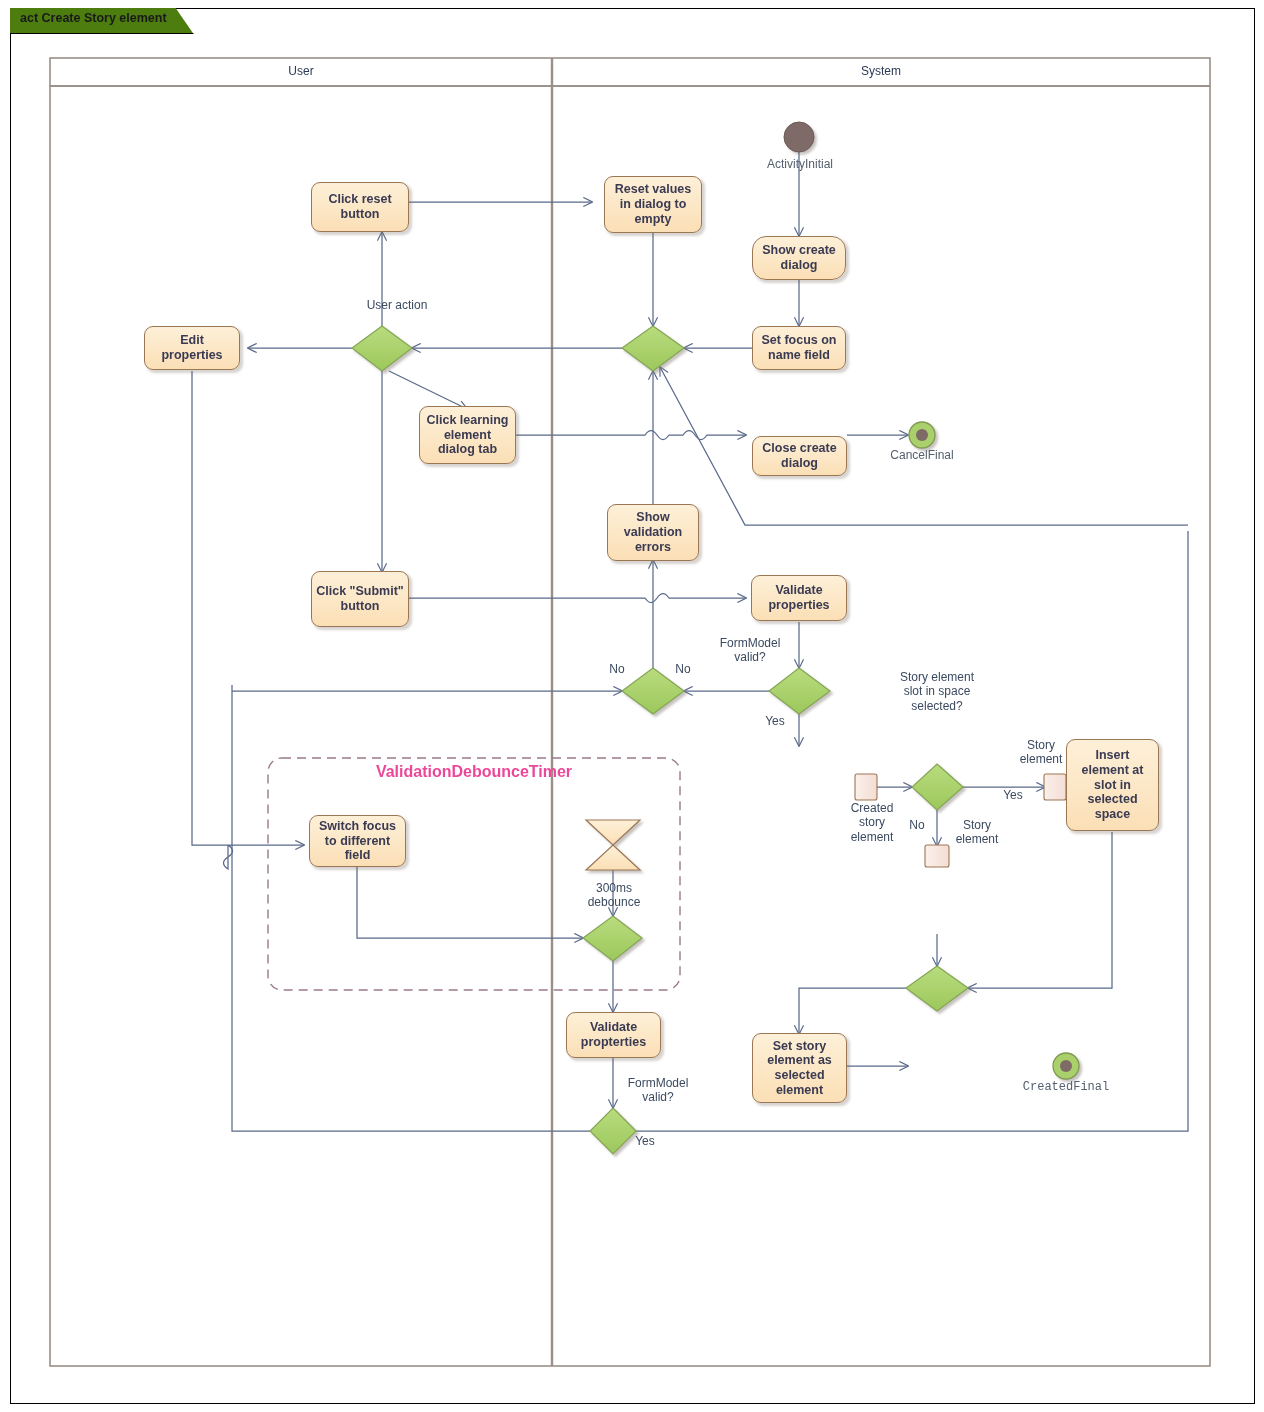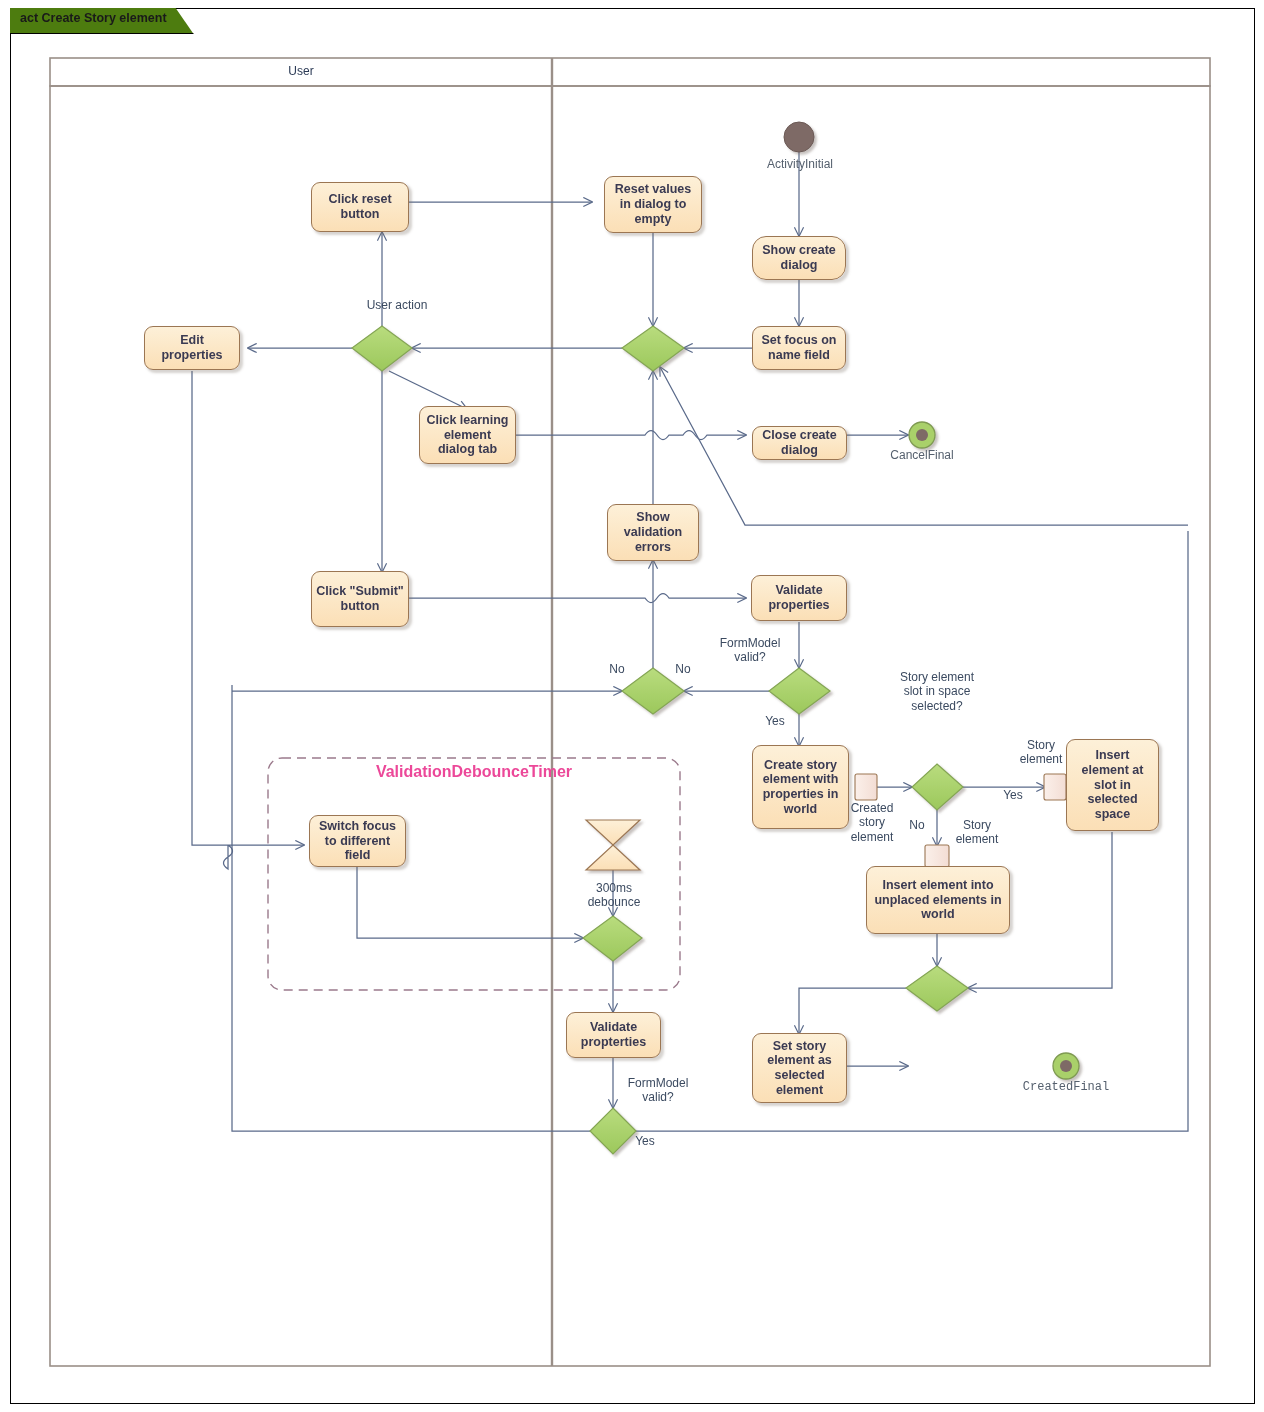--- a/index.html
+++ b/index.html
@@ -164,46 +164,45 @@
     <g fill="url(#pinGrad)" stroke="#9b7653" stroke-width="1.1">
       <rect x="855" y="774" width="22" height="26" rx="2"></rect>
       <rect x="1044" y="774" width="22" height="26" rx="2"></rect>
       <rect x="925" y="845" width="24" height="22" rx="2"></rect>
     </g>
 
     <rect x="268" y="758" width="412" height="232" rx="14" fill="none" stroke="#9b7a8c" stroke-width="1.4" stroke-dasharray="9 6"></rect>
   </svg>
 
   <div class="lane-title" style="left:50px;top:64px;width:502px;">User</div>
+  <div class="lane-title" style="left:552px;top:64px;width:658px;">System</div>
 
   <div class="node" style="left:752px;top:236px;width:94px;height:44px;border-radius:14px;">Show create dialog</div>
 
   <div class="node" style="left:752px;top:326px;width:94px;height:44px;">Set focus on name field</div>
 
   <div class="node" style="left:604px;top:176px;width:98px;height:57px;">Reset values in dialog to empty</div>
 
   <div class="node" style="left:311px;top:182px;width:98px;height:50px;">Click reset button</div>
 
   <div class="node" style="left:144px;top:326px;width:96px;height:44px;">Edit properties</div>
 
   <div class="node" style="left:419px;top:406px;width:97px;height:58px;">Click learning element dialog tab</div>
 
-  <div class="node" style="left:752px;top:426px;width:95px;height:34px;">Close create dialog</div>
+  <div class="node" style="left:752px;top:436px;width:95px;height:40px;">Close create dialog</div>
 
   <div class="node" style="left:607px;top:504px;width:92px;height:57px;">Show validation errors</div>
 
   <div class="node" style="left:311px;top:571px;width:98px;height:56px;">Click "Submit" button</div>
 
   <div class="node" style="left:751px;top:575px;width:96px;height:46px;">Validate properties</div>
 
-  <div class="node" style="left:752px;top:745px;width:97px;height:84px;">Create story element with properties in world</div>
 
   <div class="node" style="left:1066px;top:739px;width:93px;height:92px;">Insert element at slot in selected space</div>
 
-  <div class="node" style="left:866px;top:866px;width:144px;height:68px;">Insert element into unplaced elements in world</div>
 
   <div class="node" style="left:752px;top:1033px;width:95px;height:70px;">Set story element as selected element</div>
 
   <div class="node" style="left:309px;top:815px;width:97px;height:52px;">Switch focus to different field</div>
 
   <div class="node" style="left:566px;top:1012px;width:95px;height:46px;">Validate propterties</div>
 
   <div class="nodename" style="left:700px;top:157px;width:200px;">ActivityInitial</div>
   <div class="nodename" style="left:822px;top:448px;width:200px;">CancelFinal</div>
   <div class="nodename" style="left:966px;top:1080px;width:200px;font-family:Liberation Mono, monospace;">CreatedFinal</div>

